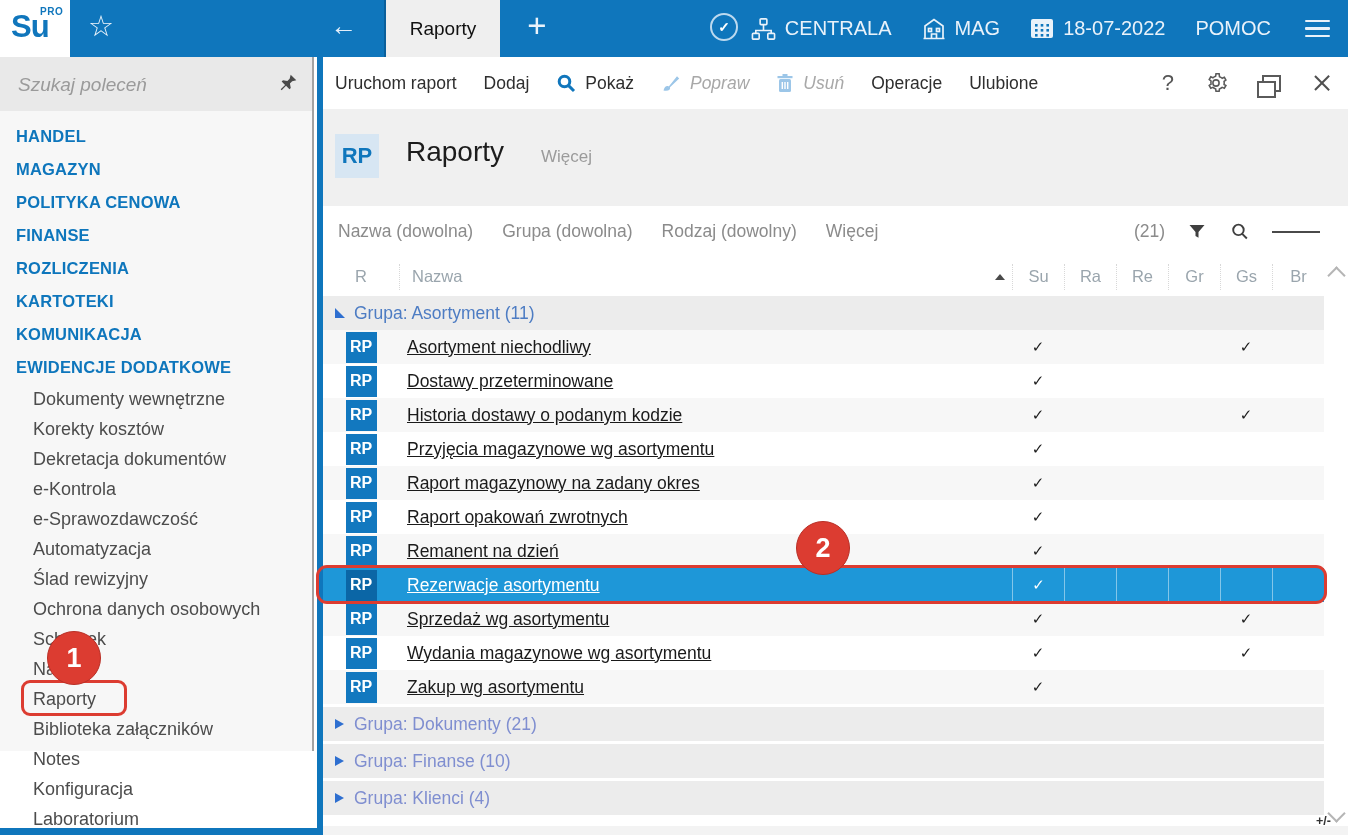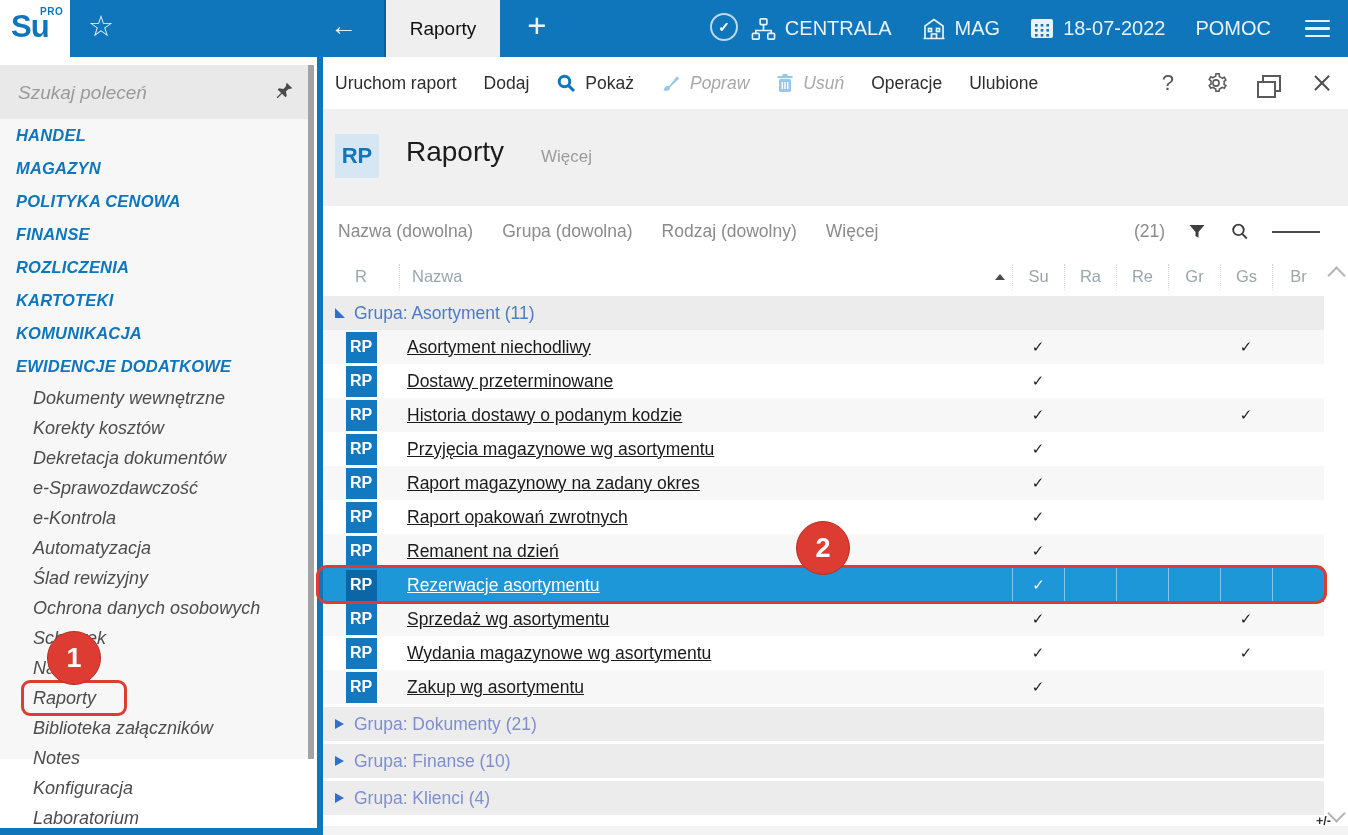--- a/index.html
+++ b/index.html
@@ -18,27 +18,27 @@
   .tb-plus{position:absolute;left:515px;top:7px;width:44px;text-align:center;font-size:33px;font-weight:300;color:#eaf3fb;cursor:pointer;}
   .tb-checkcircle{position:absolute;left:710px;top:13px;width:28px;height:28px;border:2px solid #bcd9ef;border-radius:50%;
           box-sizing:border-box;display:flex;align-items:center;justify-content:center;font-size:14px;font-weight:bold;color:#fff;cursor:pointer;}
   .tb-right{position:absolute;right:18px;top:0;height:57px;display:flex;align-items:center;}
   .tb-status{display:flex;align-items:center;gap:9px;font-size:20px;color:#e9f2fa;margin-right:30px;cursor:pointer;white-space:nowrap;}
   .tb-pomoc{font-size:20px;margin-right:34px;cursor:pointer;}
   .burger{display:inline-block;cursor:pointer;}
   .burger i{display:block;width:25px;height:2.6px;background:#e9f2fa;margin:5px 0;border-radius:1px;}
 
   
-  .sidebar{position:absolute;left:0;top:65px;width:314px;height:694px;background:#f7f7f7;border-right:6px solid #a3a3a3;box-sizing:border-box;}
+  .sidebar{position:absolute;left:0;top:57px;width:314px;height:694px;background:#f7f7f7;border-right:2px solid #a3a3a3;box-sizing:border-box;}
   .search-box{height:54px;background:#e9e9e9;position:relative;}
   .search-box input{position:absolute;left:16px;top:12px;width:250px;height:30px;background:transparent;border:none;outline:none;
           font-family:"Liberation Sans",sans-serif;font-style:italic;font-size:19px;color:#777;}
   .search-box input::placeholder{color:#9a9a9a;font-style:italic;}
   .pin{position:absolute;right:14px;top:16px;}
-  .nav{font-style:italic;}
+  .nav{padding-top:9px;}
   .nav-item{cursor:pointer;white-space:nowrap;}
   .nav-item.top{height:33px;line-height:33px;padding-left:16px;color:#0e76bc;font-weight:bold;font-size:16.5px;letter-spacing:.2px;}
   .nav-item.sub{height:30px;line-height:30px;padding-left:33px;color:#4c4c4c;font-size:18px;}
   .bottom-strip{position:absolute;left:0;top:828px;width:317px;height:7px;background:#0f76bc;z-index:6;}
   .main-edge{position:absolute;left:317px;top:57px;width:6px;height:778px;background:#0f76bc;z-index:4;}
 
   
   .main{position:absolute;left:323px;top:57px;width:1025px;height:778px;background:#fff;}
 
   .toolbar{position:absolute;left:0;top:0;width:100%;height:52px;background:#fff;display:flex;align-items:center;
@@ -193,22 +193,22 @@
       <div class="nav-item top">MAGAZYN</div>
       <div class="nav-item top">POLITYKA CENOWA</div>
       <div class="nav-item top">FINANSE</div>
       <div class="nav-item top">ROZLICZENIA</div>
       <div class="nav-item top">KARTOTEKI</div>
       <div class="nav-item top">KOMUNIKACJA</div>
       <div class="nav-item top">EWIDENCJE DODATKOWE</div>
       <div class="nav-item sub">Dokumenty wewnętrzne</div>
       <div class="nav-item sub">Korekty kosztów</div>
       <div class="nav-item sub">Dekretacja dokumentów</div>
+      <div class="nav-item sub">e-Kontrola</div>
       <div class="nav-item sub">e-Sprawozdawczość</div>
-      <div class="nav-item sub">e-Kontrola</div>
       <div class="nav-item sub">Automatyzacja</div>
       <div class="nav-item sub">Ślad rewizyjny</div>
       <div class="nav-item sub">Ochrona danych osobowych</div>
       <div class="nav-item sub">Schowek</div>
       <div class="nav-item sub">Naklejki</div>
       <div class="nav-item sub">Raporty</div>
       <div class="nav-item sub">Biblioteka załączników</div>
       <div class="nav-item sub">Notes</div>
       <div class="nav-item sub">Konfiguracja</div>
       <div class="nav-item sub">Laboratorium</div>

